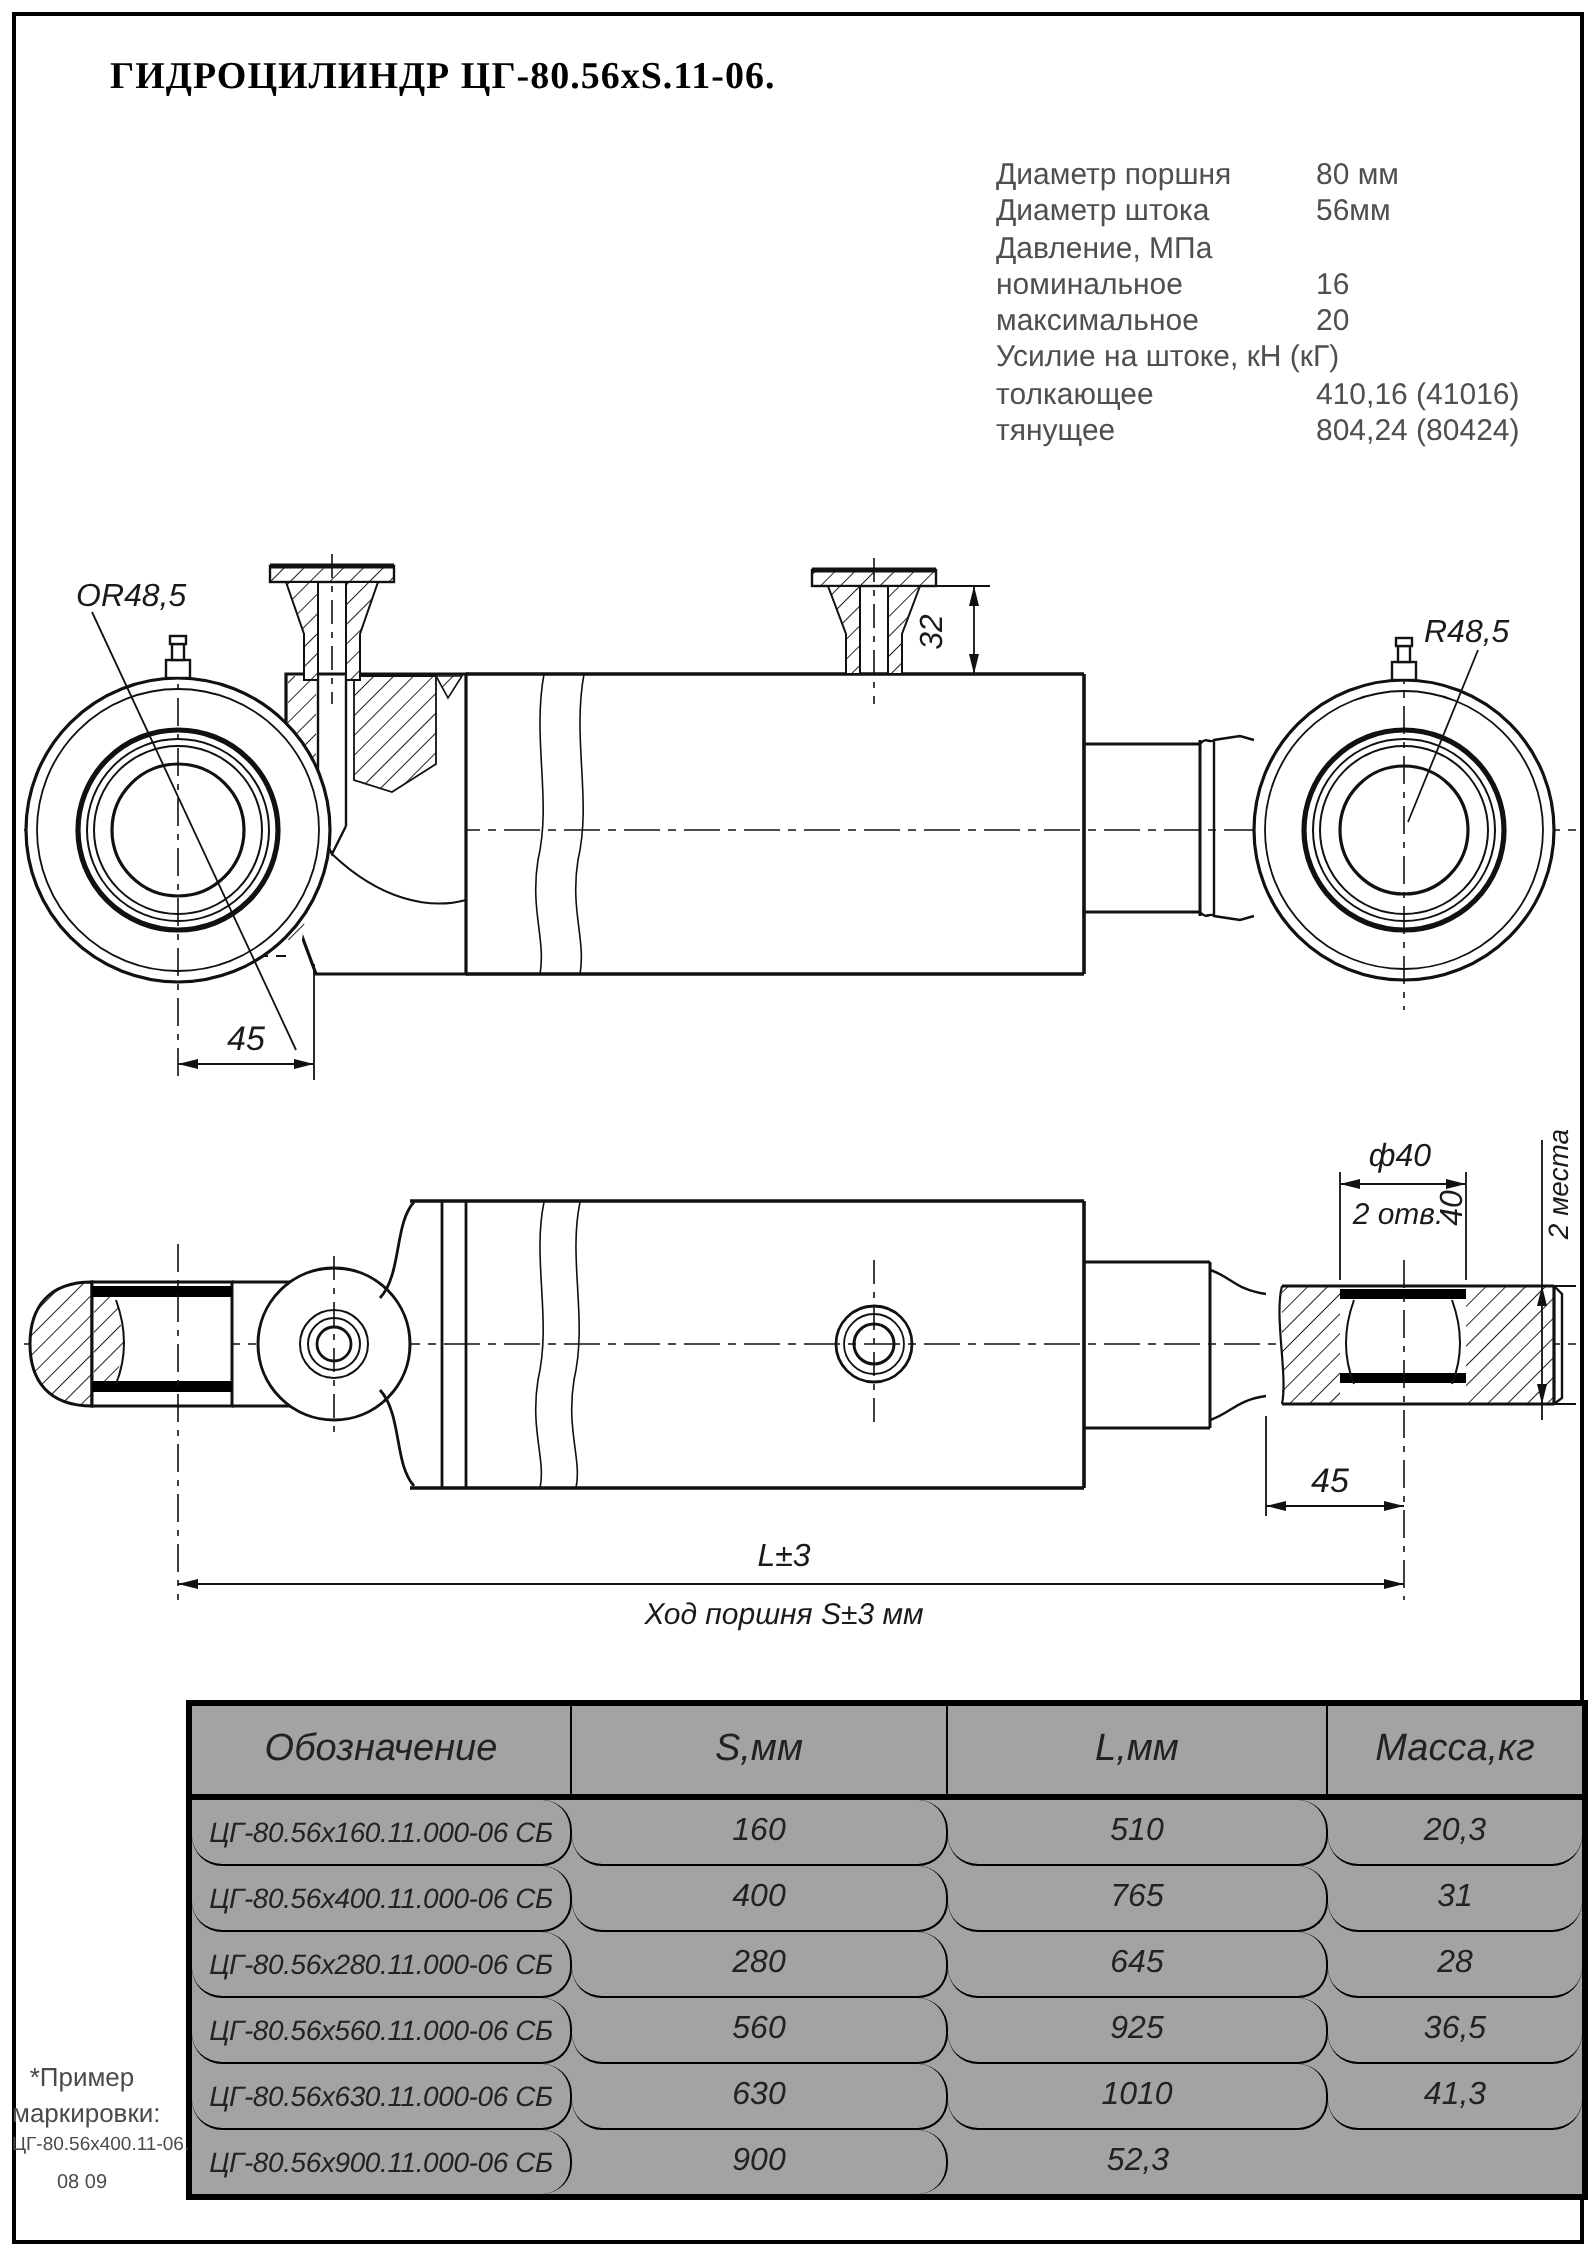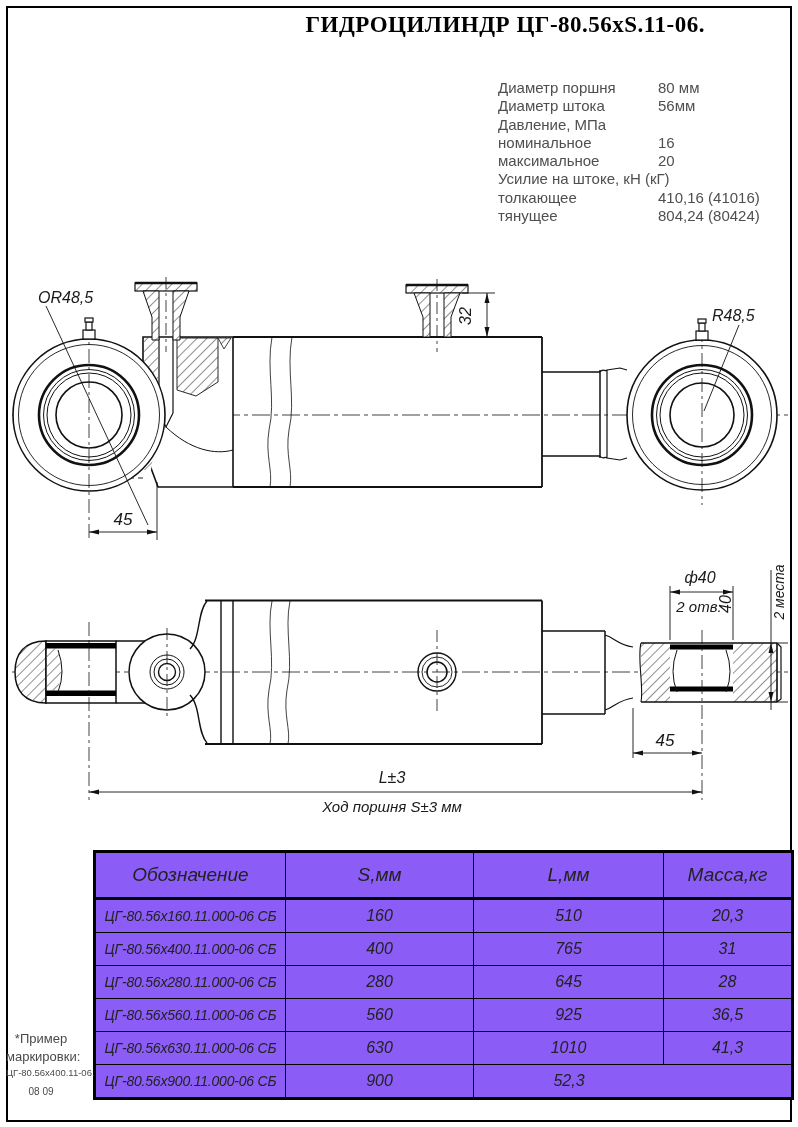--- a/index.html
+++ b/index.html
@@ -2,42 +2,42 @@
 <html><head>
 <meta charset="utf-8">
 <style>
   html,body{margin:0;padding:0;}
   body{
     width:798px;height:1127px;position:relative;background:#fff;overflow:hidden;
     font-family:"Liberation Sans", sans-serif;color:#1a1a1a;
   }
   .frame{position:absolute;left:6px;top:6px;right:6px;bottom:5px;border:2px solid #000;pointer-events:none;}
   .title{
-    position:absolute;left:55px;top:12px;width:650px;text-align:right;
-    font-family:"Liberation Serif", serif;font-weight:bold;font-size:23px;color:#000;
+    position:absolute;left:55px;top:28px;width:650px;text-align:left;
+    font-family:"Liberation Serif", serif;font-weight:bold;font-size:19px;color:#000;
     letter-spacing:0.5px;white-space:nowrap;
   }
   .specs{position:absolute;left:498px;top:79px;width:294px;font-size:15px;color:#4f4f4f;}
   .spec-row{height:18.3px;display:flex;white-space:nowrap;}
   .sl{width:160px;flex:none;}
   .sv{flex:1;}
   .drawing-svg{position:absolute;left:0;top:240px;}
   .dimtxt{font-family:"Liberation Sans", sans-serif;font-style:italic;fill:#1a1a1a;}
   .spec-table{
     position:absolute;left:93px;top:850px;width:695px;border:3px solid #000;
-    display:grid;grid-template-columns:190px 188px 190px auto;background:#8b5cf6;
+    display:grid;grid-template-columns:190px 188px 190px auto;background:#a3a3a3;
     font-style:italic;color:#222;
   }
   .th{
     height:44px;border-right:1.6px solid #000;border-bottom:3px solid #000;
     display:flex;align-items:center;justify-content:center;font-size:19px;white-space:nowrap;
   }
   .td{
     height:32px;border-right:1.6px solid #000;border-bottom:1.8px solid #000;
-    display:flex;align-items:center;justify-content:center;font-size:16px;white-space:nowrap;
+    display:flex;align-items:center;justify-content:center;font-size:16px;white-space:nowrap;border-radius:15px;
   }
   .td.desig{font-size:14px;letter-spacing:-0.2px;}
   .lastcol{border-right:none;}
   .lastrow{border-bottom:none;font-style:italic;}
   .footnote{
     position:absolute;left:6px;top:1030px;width:70px;text-align:center;color:#4a4a4a;line-height:1.35;
   }
   .fn1{font-size:13px;}
   .fn3{font-size:9.5px;margin-top:2px;white-space:nowrap;}
   .fn4{font-size:10px;margin-top:5px;}

